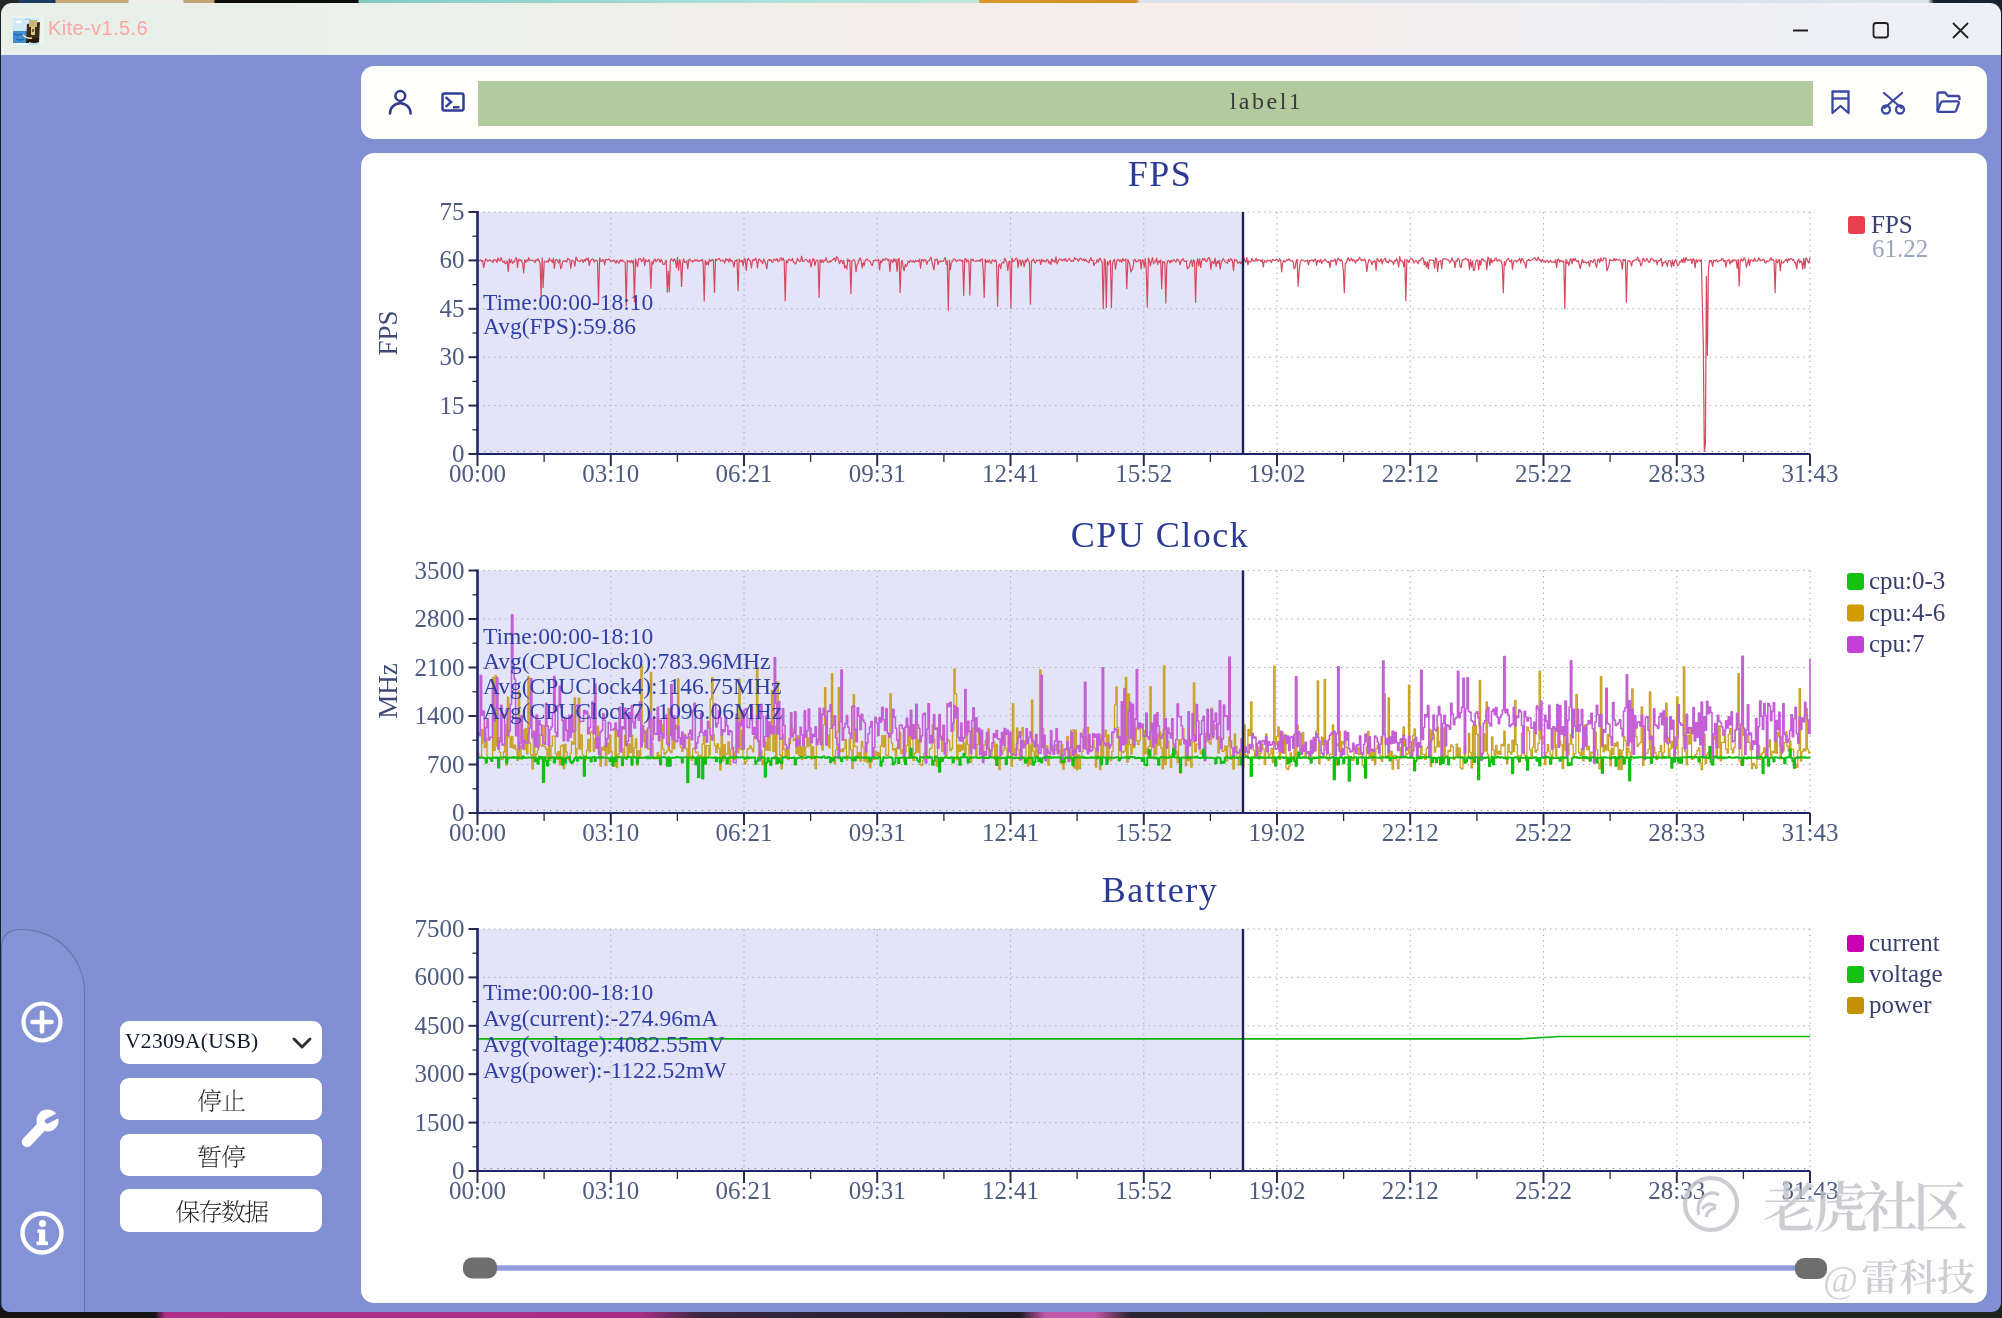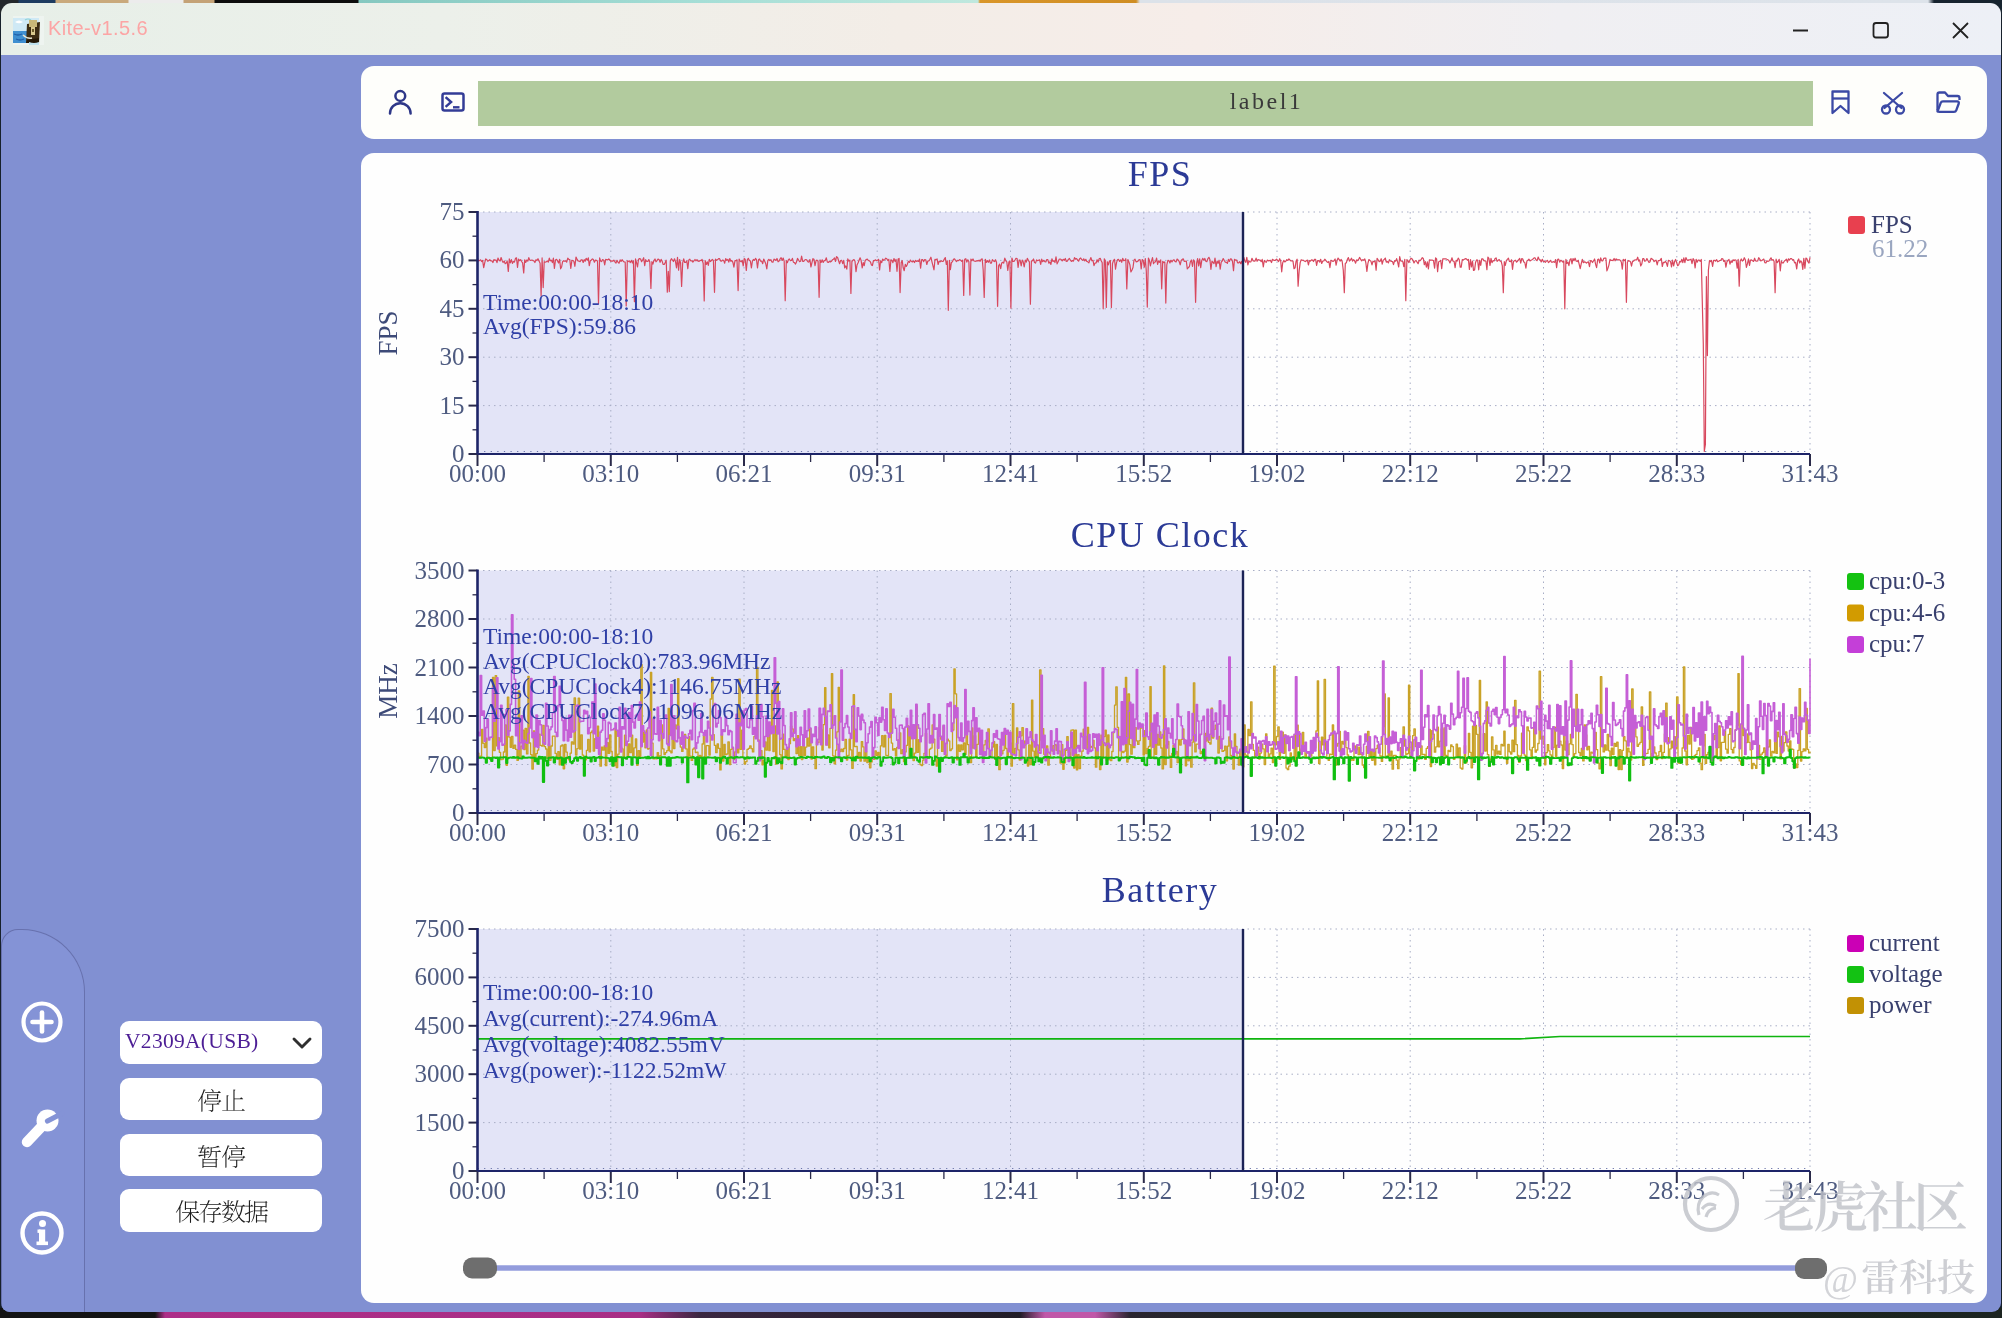--- a/index.html
+++ b/index.html
@@ -41,21 +41,21 @@
 <circle cx="41" cy="1178" r="19.5" fill="none" stroke="#fff" stroke-width="4.4"></circle>
 <circle cx="41.5" cy="1168.5" r="3.5" fill="#fff"></circle>
 <rect x="38" y="1174.5" width="6.2" height="13.5" fill="#fff"></rect>
 <rect x="35.5" y="1186.5" width="11.5" height="3.6" fill="#fff"></rect>
 <rect x="36.5" y="1174.5" width="3" height="3.4" fill="#fff"></rect>
 </svg>
 <div class="abs" style="left:119px;top:966px;width:202px;height:43px;background:#fff;border-radius:9px;"></div>
 <div class="abs" style="left:119px;top:1023px;width:202px;height:42px;background:#fff;border-radius:9px;"></div>
 <div class="abs" style="left:119px;top:1079px;width:202px;height:42px;background:#fff;border-radius:9px;"></div>
 <div class="abs" style="left:119px;top:1134px;width:202px;height:43px;background:#fff;border-radius:9px;"></div>
-<div class="abs" style="left:124px;top:974px;font-family:'Liberation Serif',serif;font-size:21.5px;color:#4c1d95;letter-spacing:0.3px;">V2309A(USB)</div>
+<div class="abs" style="left:124px;top:974px;font-family:'Liberation Serif',serif;font-size:21.5px;color:#0f172a;letter-spacing:0.3px;">V2309A(USB)</div>
 <svg class="abs" style="left:288px;top:980px;" width="26" height="18" viewBox="0 0 26 18">
         <polyline points="5,4 13,12 21,4" fill="none" stroke="#2f2f2f" stroke-width="2.9" stroke-linecap="round" stroke-linejoin="round"></polyline>
       </svg>
 </div>
 </div>
 <div class="abs" style="left:361px;top:66px;width:1626px;height:73px;background:#fefefb;border-radius:13px;"></div>
 <div class="abs" style="left:478px;top:81px;width:1335px;height:45px;background:#b2cb9e;"></div>
 <div class="abs" style="left:478px;top:88px;width:1577px;height:30px;font-family:'Liberation Serif',serif;font-size:24px;letter-spacing:2.5px;color:#3a3a3a;text-align:center;">label1</div>
 <svg class="abs" style="left:361px;top:66px;" width="1626" height="73" viewBox="0 0 1626 73">
 <circle cx="39.3" cy="30" r="4.9" fill="none" stroke="#2e3788" stroke-width="2.5"></circle>

